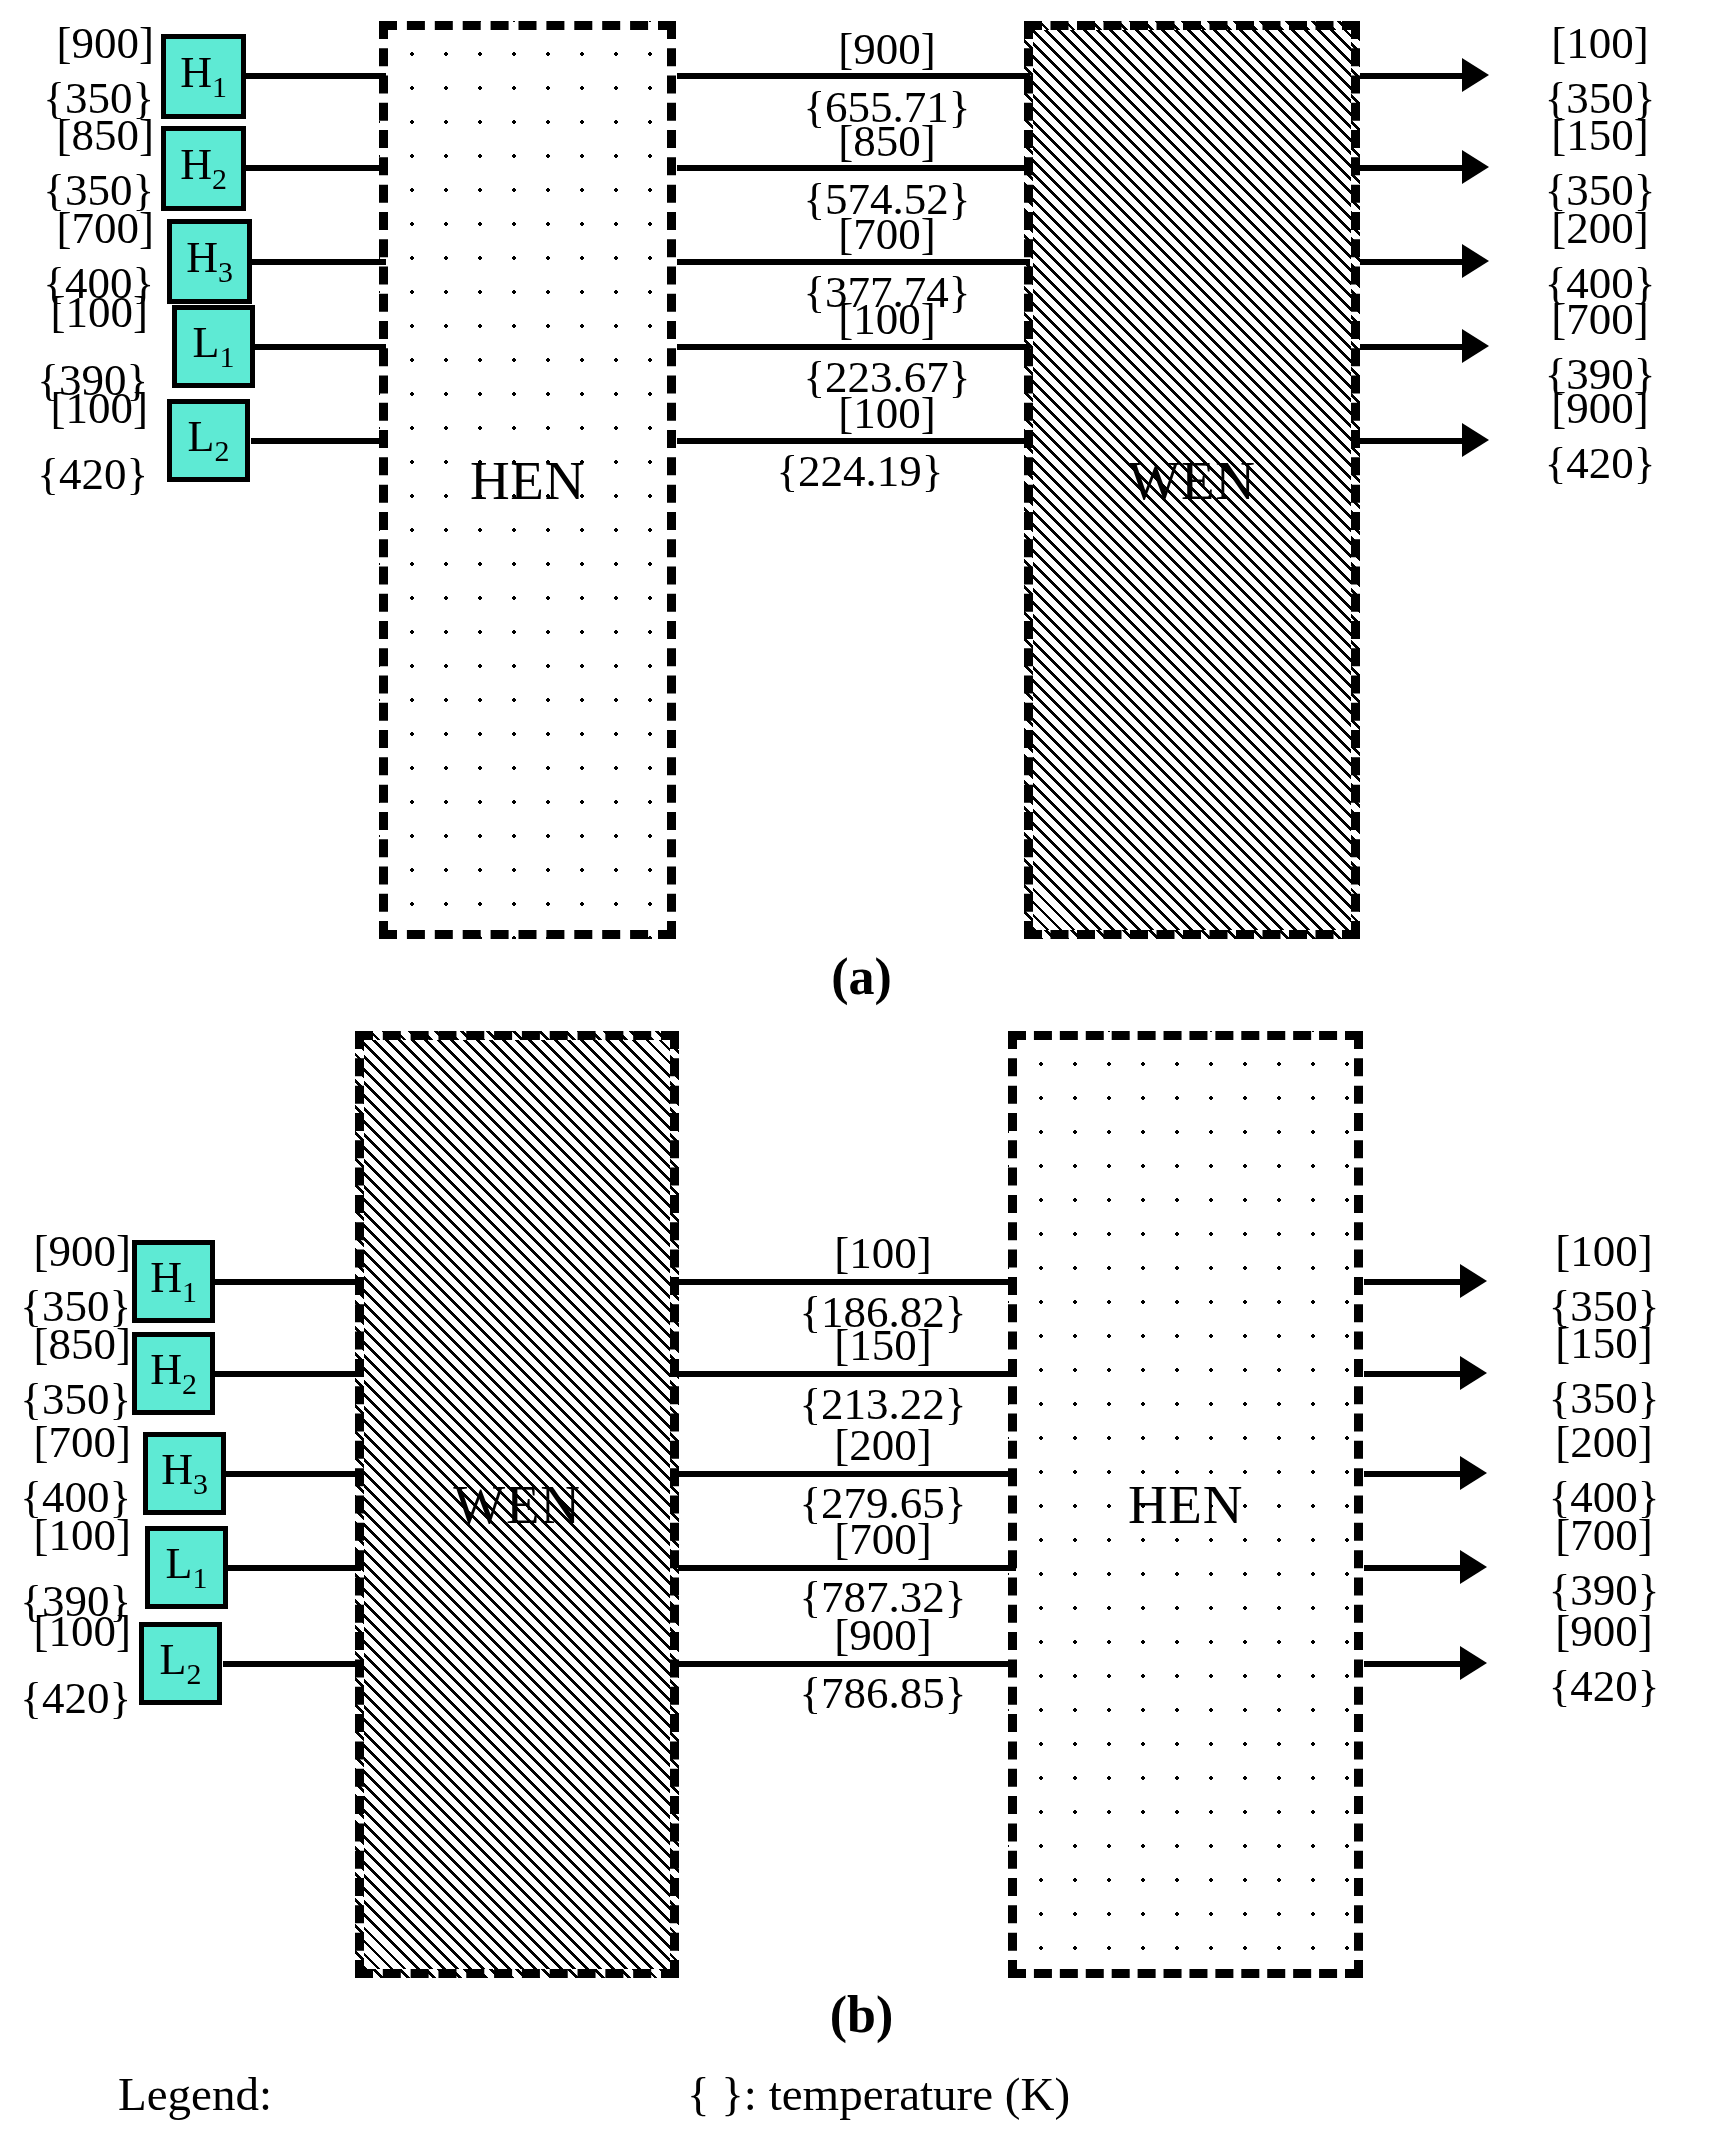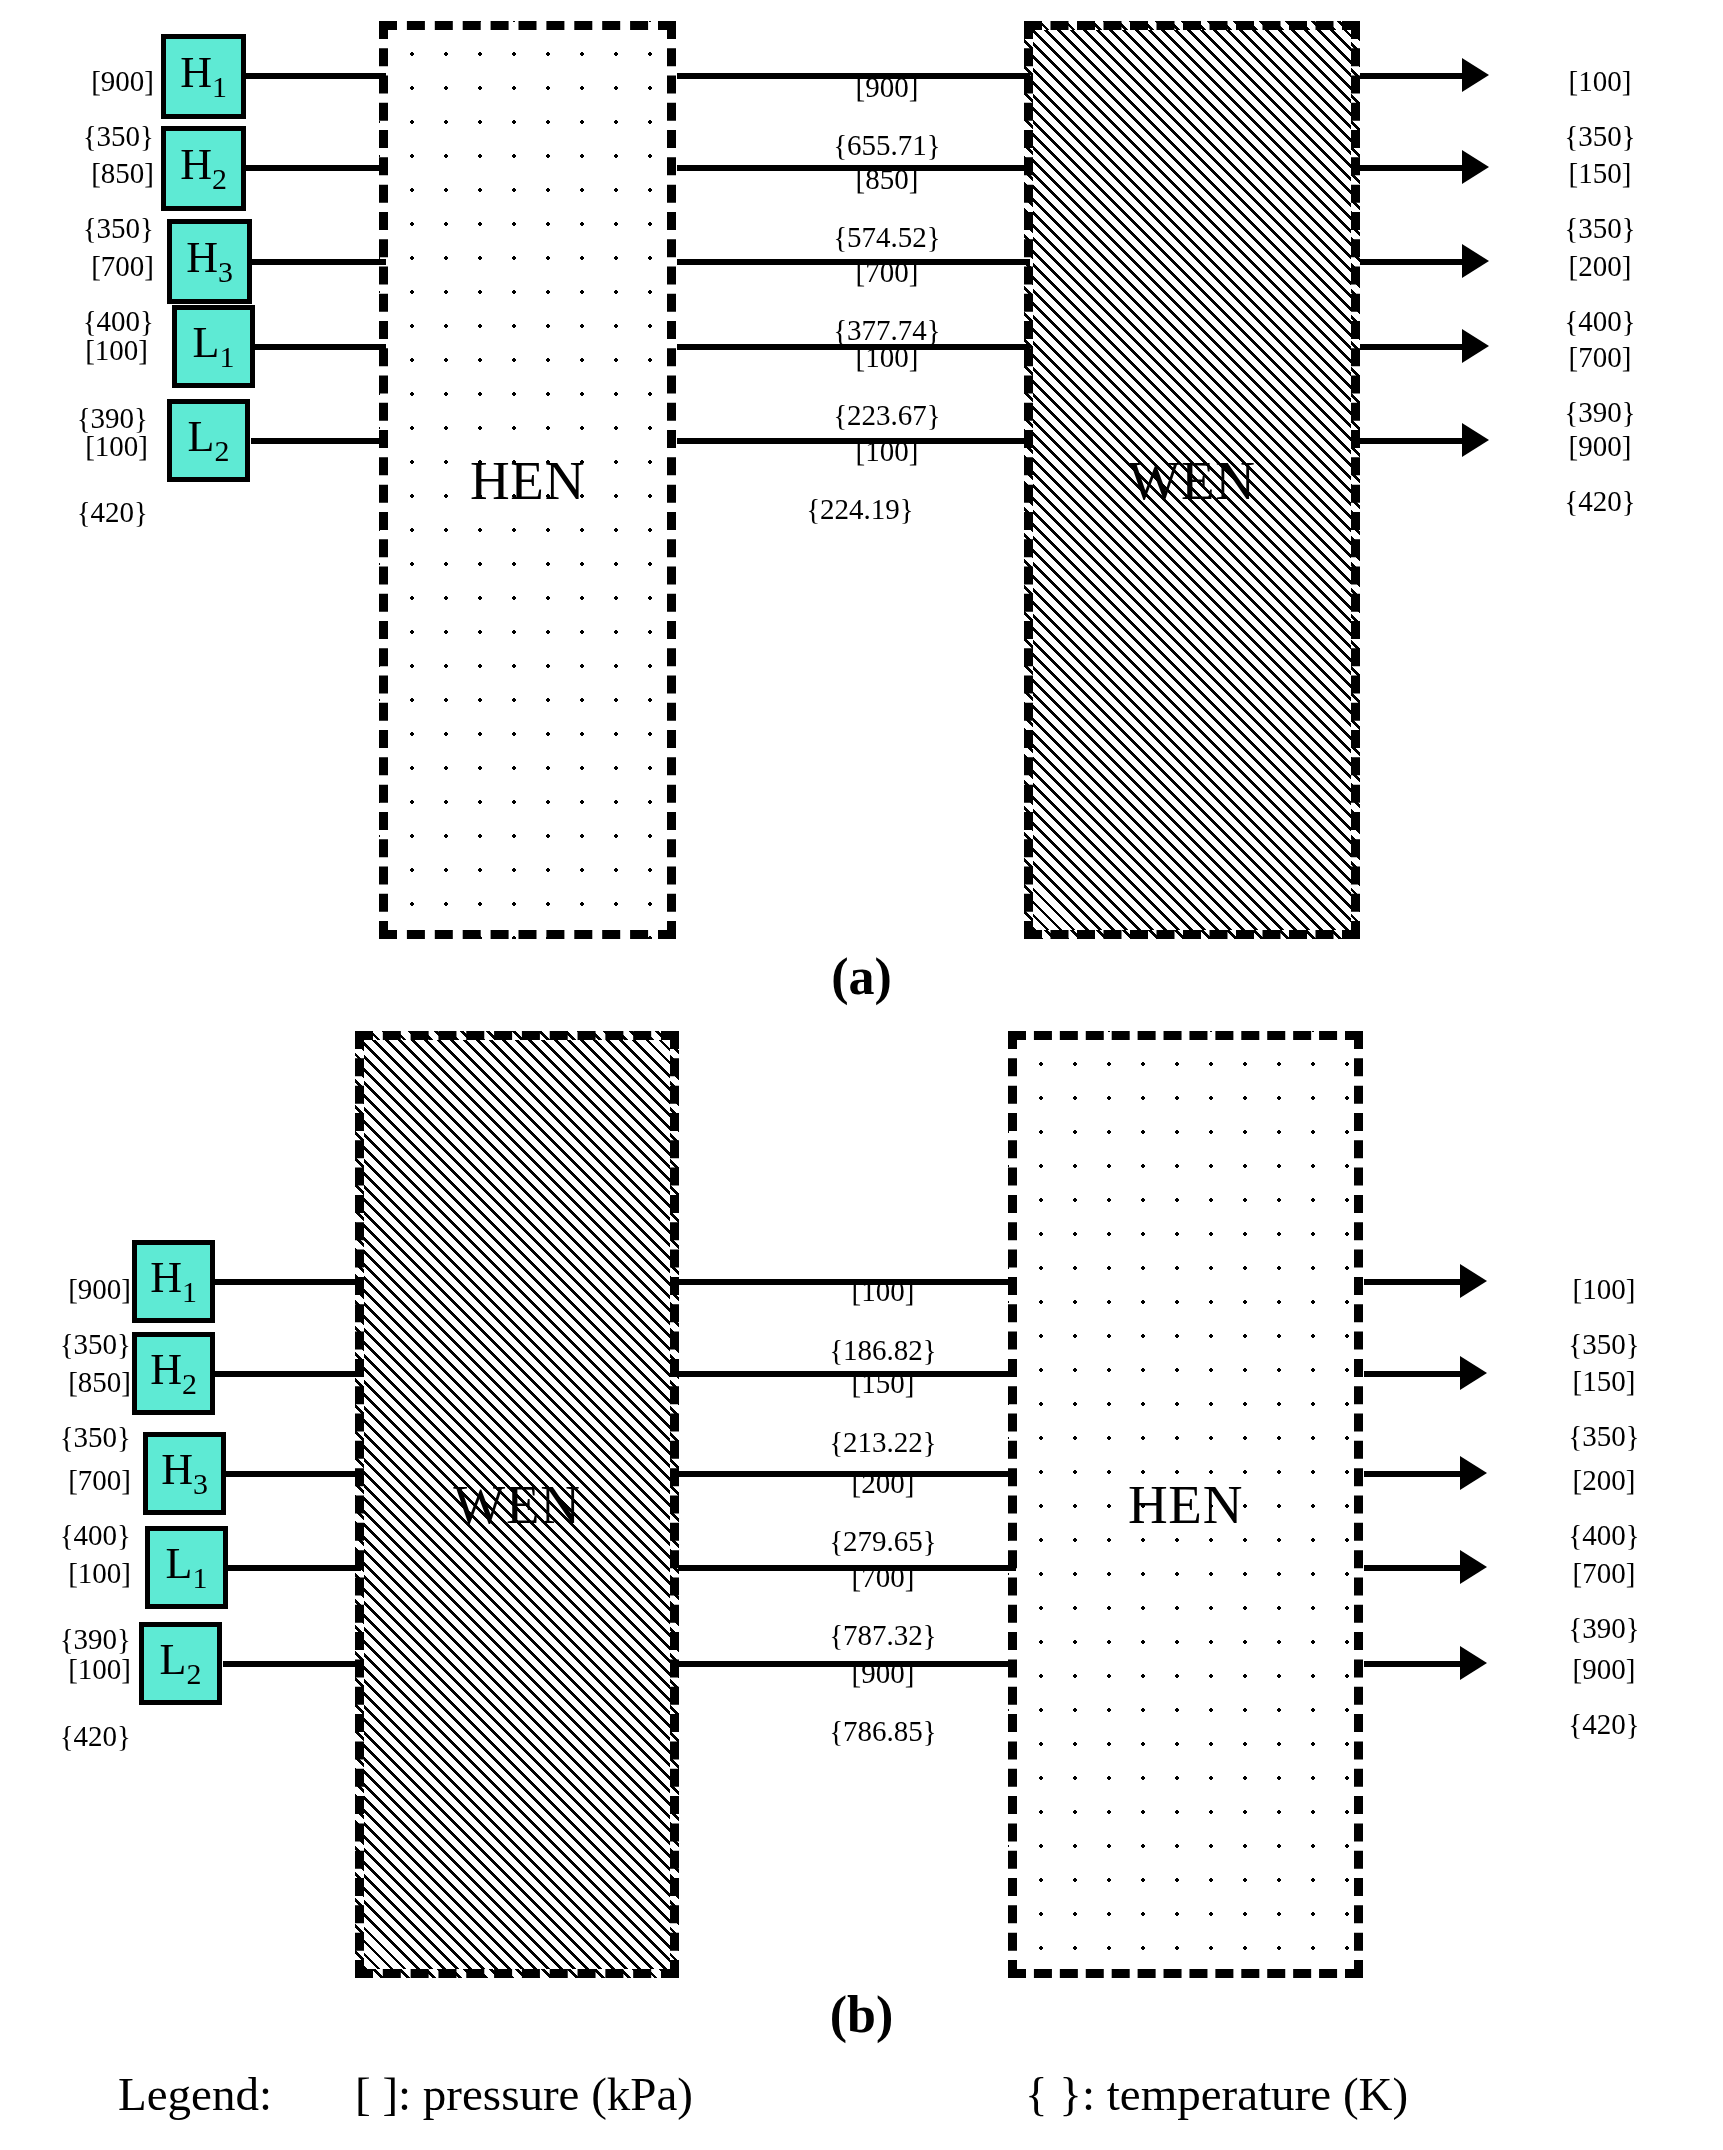--- a/index.html
+++ b/index.html
@@ -22,21 +22,21 @@
   .cbox .nm{font-size:44px;line-height:1;white-space:nowrap;}
   .cbox .nm sub{font-size:0.68em;vertical-align:-0.32em;}
 
   
   .hline{position:absolute;height:6.4px;background:#000;z-index:4;}
   .arrow{position:absolute;height:6.4px;background:#000;z-index:4;}
   .arrow:after{content:"";position:absolute;right:-24px;top:-15px;width:0;height:0;
     border-top:17.7px solid transparent;border-bottom:17.7px solid transparent;border-left:27px solid #000;}
 
   
-  .ann{position:absolute;font-size:29px;line-height:1.02;white-space:nowrap;z-index:5;margin-top:46px;}
+  .ann{position:absolute;font-size:45px;line-height:1.02;white-space:nowrap;z-index:5;}
   .ann.c{text-align:center;transform:translateX(-50%);}
   .ann.r{text-align:right;transform:translateX(-100%);}
 
   .caption{position:absolute;width:1723px;text-align:center;font-size:52px;font-weight:bold;}
   .legend{position:absolute;left:0;top:2067px;width:1723px;font-size:47px;}
   .legend .row{display:flex;align-items:baseline;padding-left:118px;}
   .lg-label{margin-right:83px;}
   .lg-p{margin-right:0;}
   .lg-gap{display:inline-block;width:332px;}
 </style>
@@ -195,18 +195,17 @@
   <div class="arrow" style="left:1364px;top:651px;width:99px;"></div>
   <div class="ann c" style="left:1604px;top:599px;">[900]</div>
   <div class="ann c" style="left:1604px;top:654px;">{420}</div>
 
   <div class="caption" style="top:975px;">(b)</div>
 </div>
 
 <div class="legend">
   <div class="row">
     <span class="lg-label">Legend:</span>
-    <span class="lg-p">[    ]: pressure (kPa)</span>
     <span class="lg-gap"></span>
     <span>{    }: temperature (K)</span>
   </div>
 </div>
 
 
 </body></html>

